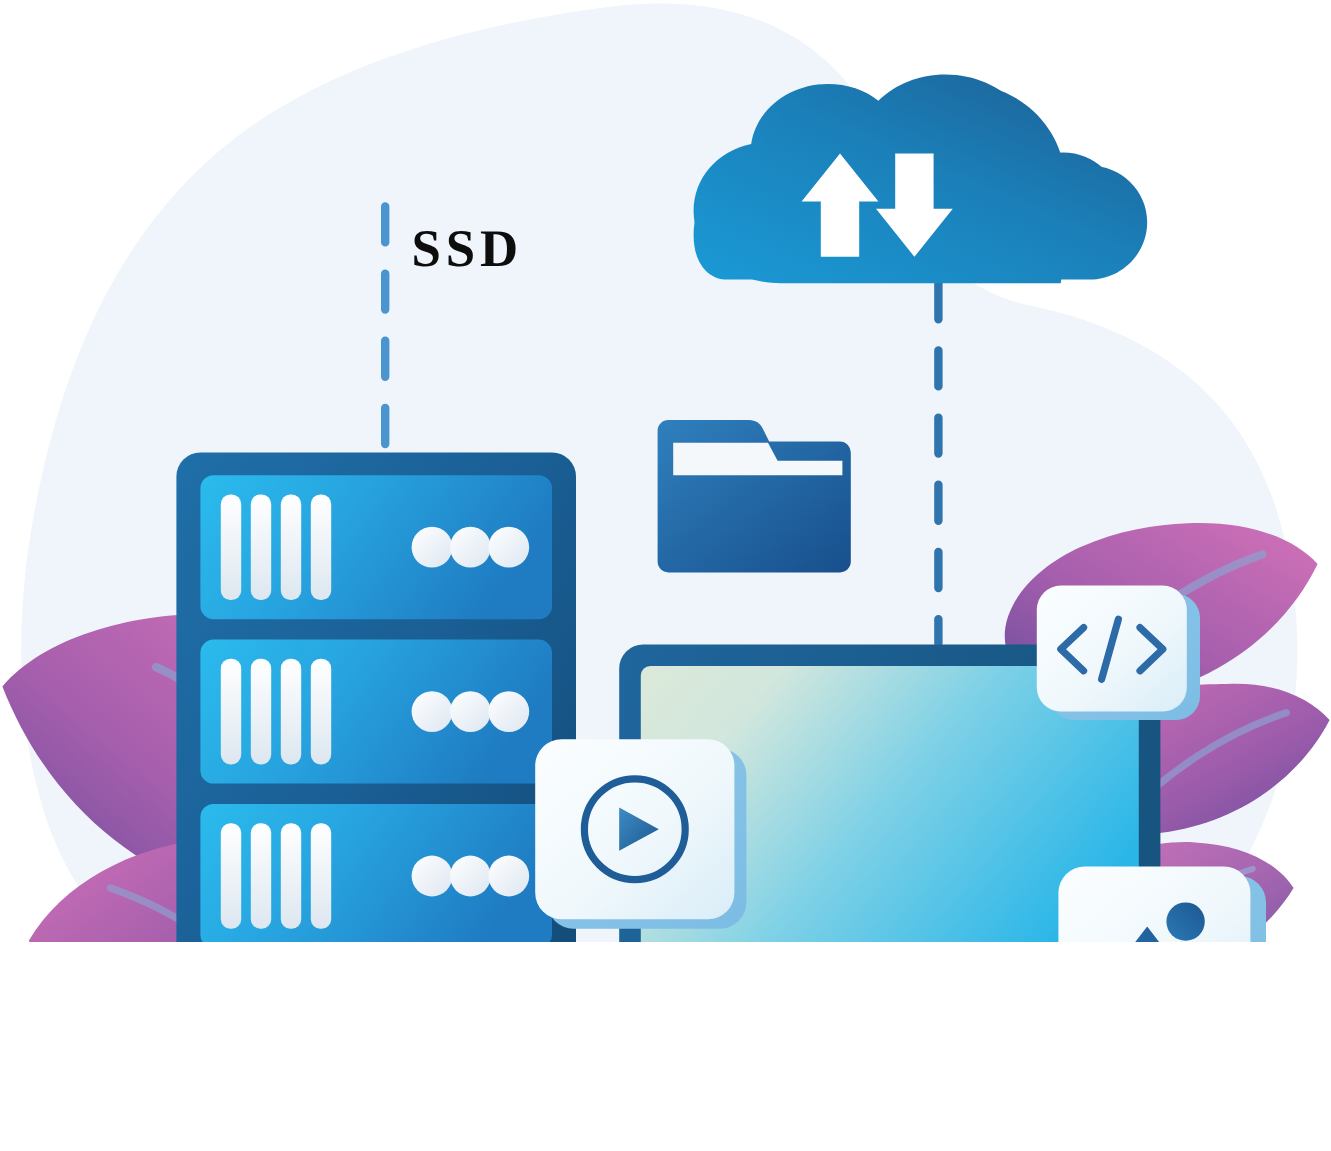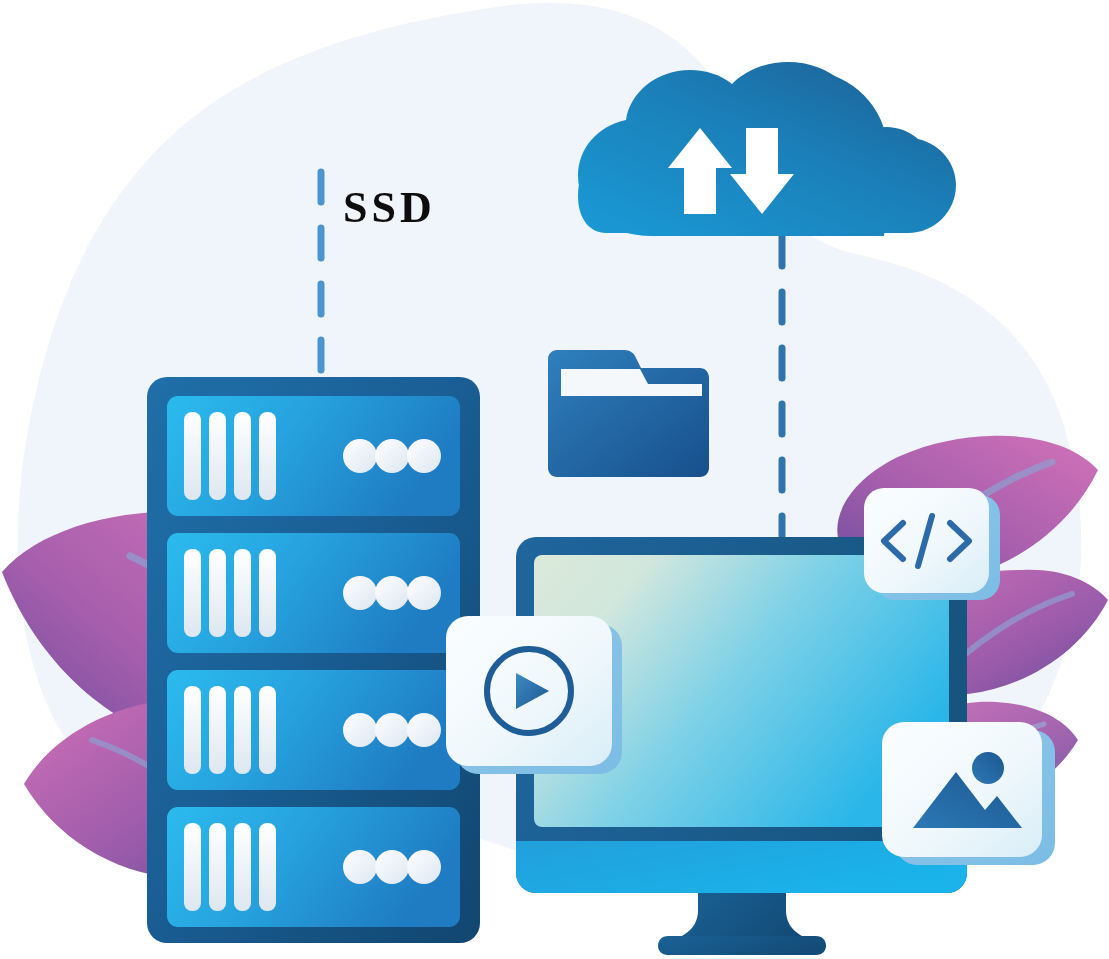--- a/index.html
+++ b/index.html
@@ -6,21 +6,21 @@
     margin: 0;
     padding: 0;
     background: #ffffff;
   }
   body {
     font-family: "Liberation Sans", sans-serif;
   }
   #illustration-root {
     position: relative;
     width: 1109px;
-    height: 959px;
+    height: 785px;
     overflow: hidden;
     background: transparent;
   }
   #illustration-root svg {
     display: block;
   }
   .ssd-label {
     font-family: "Liberation Serif", serif;
     font-weight: bold;
     font-size: 44px;

